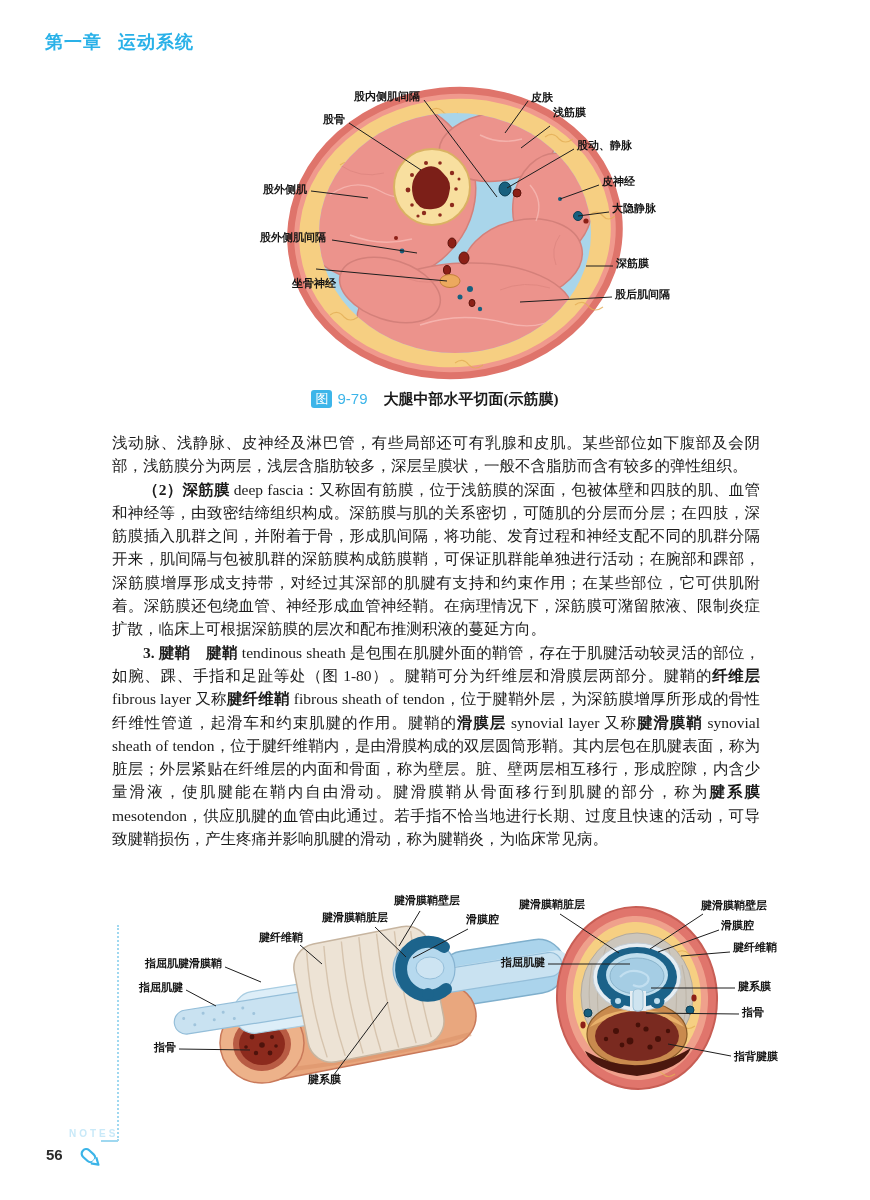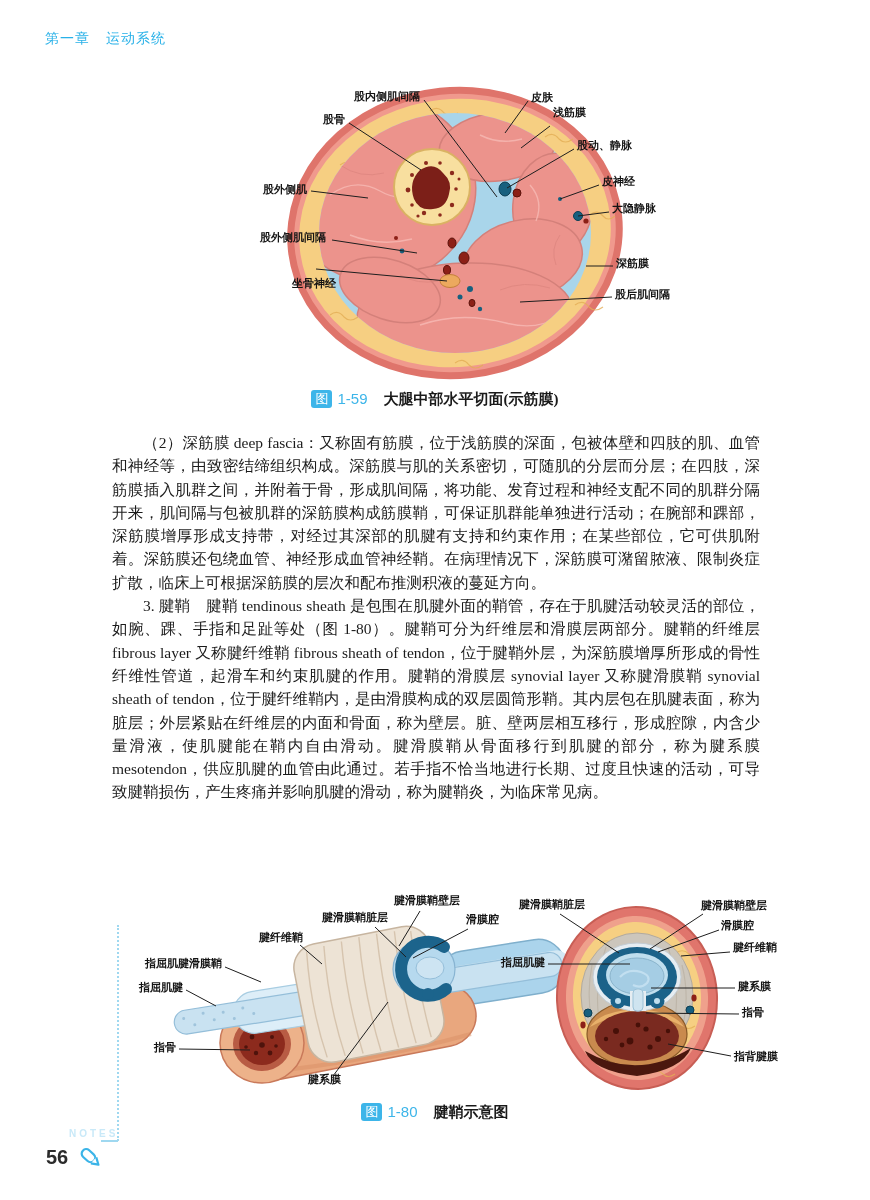--- a/index.html
+++ b/index.html
@@ -1,50 +1,50 @@
 <!DOCTYPE html>
 <html><head>
 <meta charset="utf-8">
 <style>
   html,body{margin:0;padding:0;background:#fff;}
   .page{position:relative;width:870px;height:1200px;background:#ffffff;
         font-family:"Liberation Serif",serif;overflow:hidden;}
 
   .chapter-header{position:absolute;left:45px;top:30px;color:#29b1e8;
-        font-family:"Liberation Sans",sans-serif;font-weight:normal;font-size:14px;letter-spacing:1px;}
+        font-family:"Liberation Sans",sans-serif;font-weight:bold;font-size:18px;letter-spacing:1px;}
   .chapter-header .chap-title{margin-left:16px;}
 
   .fig-art{position:absolute;left:0;}
 
   #leader-svg{position:absolute;left:0;top:0;pointer-events:none;}
   #leader-svg line{stroke:#1e1e1e;stroke-width:1;}
 
   .fig-label{position:absolute;font-size:11px;font-weight:bold;color:#141414;
         white-space:nowrap;line-height:17px;font-family:"Liberation Serif",serif;}
 
   .fig-caption{position:absolute;left:0;width:870px;text-align:center;font-size:15px;line-height:21px;}
   .cap-badge{display:inline-block;background:#3db5e9;color:#fff;border-radius:3px;
         padding:1px 4px;font-size:13px;line-height:16px;margin-right:5px;vertical-align:1px;}
   .cap-num{color:#3db5e9;margin-right:16px;font-family:"Liberation Sans",sans-serif;font-size:15px;}
   .cap-title{font-weight:bold;color:#1a1a1a;}
 
   #body-text{position:absolute;left:112px;top:431px;width:648px;font-size:15.5px;
         line-height:23.3px;color:#1b1b1b;text-align:justify;}
   #body-text p{margin:0;}
   #body-text p.indent{text-indent:2em;}
-  #body-text b{font-weight:normal;}
+  #body-text b{font-weight:bold;}
 
   .notes-line{position:absolute;left:117px;top:925px;height:216px;width:0;
         border-left:2px dotted #9fd8f0;}
   .notes-connector{position:absolute;left:101px;top:1140px;width:17px;height:0;
         border-top:2px solid #9fd8f0;}
   .notes-label{position:absolute;left:69px;top:1128px;color:#c9e9f8;
         font-family:"Liberation Sans",sans-serif;font-size:10px;font-weight:bold;letter-spacing:3px;text-align:center;}
   .page-number{position:absolute;left:46px;top:1146px;
-        font-family:"Liberation Sans",sans-serif;font-size:20px;font-weight:600;color:#2b2b2b;}
+        font-family:"Liberation Sans",sans-serif;font-size:15px;font-weight:600;color:#2b2b2b;}
   .pencil{position:absolute;left:77px;top:1144px;}
 </style>
 </head>
 <body>
 
 <div class="page">
 
   <div class="chapter-header">
     <span>第一章</span><span class="chap-title">运动系统</span>
   </div>
@@ -127,24 +127,25 @@
 
     <circle cx="578" cy="141" r="4.5" fill="#17607f" stroke="#0d3f54"></circle>
     <circle cx="586" cy="146" r="2.6" fill="#8c2017"></circle>
     <circle cx="560" cy="124" r="2" fill="#17607f"></circle>
 
     <circle cx="402" cy="176" r="2.4" fill="#17607f"></circle>
     <circle cx="396" cy="163" r="2" fill="#8c2017"></circle>
   </svg>
 
   <div class="fig-caption" style="top:388px">
-    <span class="cap-badge">图</span><span class="cap-num">1-59</span><span class="cap-title">大腿中部水平切面(示筋膜)</span>
+    <span class="cap-badge">图</span><span class="cap-num">9-79</span><span class="cap-title">大腿中部水平切面(示筋膜)</span>
   </div>
 
   <div id="body-text">
+      <p class=""><span>浅动脉、浅静脉、皮神经及淋巴管，有些局部还可有乳腺和皮肌。某些部位如下腹部及会阴部，浅筋膜分为两层，浅层含脂肪较多，深层呈膜状，一般不含脂肪而含有较多的弹性组织。</span></p>
       <p class="indent"><b>（2）深筋膜</b><span> deep fascia：又称固有筋膜，位于浅筋膜的深面，包被体壁和四肢的肌、血管和神经等，由致密结缔组织构成。深筋膜与肌的关系密切，可随肌的分层而分层；在四肢，深筋膜插入肌群之间，并附着于骨，形成肌间隔，将功能、发育过程和神经支配不同的肌群分隔开来，肌间隔与包被肌群的深筋膜构成筋膜鞘，可保证肌群能单独进行活动；在腕部和踝部，深筋膜增厚形成支持带，对经过其深部的肌腱有支持和约束作用；在某些部位，它可供肌附着。深筋膜还包绕血管、神经形成血管神经鞘。在病理情况下，深筋膜可潴留脓液、限制炎症扩散，临床上可根据深筋膜的层次和配布推测积液的蔓延方向。</span></p>
       <p class="indent"><b>3. 腱鞘　腱鞘</b><span> tendinous sheath 是包围在肌腱外面的鞘管，存在于肌腱活动较灵活的部位，如腕、踝、手指和足趾等处（图 1-80）。腱鞘可分为纤维层和滑膜层两部分。腱鞘的</span><b>纤维层</b><span> fibrous layer 又称</span><b>腱纤维鞘</b><span> fibrous sheath of tendon，位于腱鞘外层，为深筋膜增厚所形成的骨性纤维性管道，起滑车和约束肌腱的作用。腱鞘的</span><b>滑膜层</b><span> synovial layer 又称</span><b>腱滑膜鞘</b><span> synovial sheath of tendon，位于腱纤维鞘内，是由滑膜构成的双层圆筒形鞘。其内层包在肌腱表面，称为脏层；外层紧贴在纤维层的内面和骨面，称为壁层。脏、壁两层相互移行，形成腔隙，内含少量滑液，使肌腱能在鞘内自由滑动。腱滑膜鞘从骨面移行到肌腱的部分，称为</span><b>腱系膜</b><span> mesotendon，供应肌腱的血管由此通过。若手指不恰当地进行长期、过度且快速的活动，可导致腱鞘损伤，产生疼痛并影响肌腱的滑动，称为腱鞘炎，为临床常见病。</span></p>
     </div>
 
   <svg class="fig-art" style="top:895px" width="870" height="212" viewBox="0 0 212 -1" preserveAspectRatio="none" viewbox-fix="x">
   </svg>
   <svg class="fig-art" style="top:895px" width="870" height="212" viewBox="0 0 870 212">
 
     <g transform="rotate(-9 490 80)">
       <rect x="438" y="52" width="128" height="54" rx="27" fill="#abd4ec" stroke="#7fafcc" stroke-width="1.5"></rect>
@@ -262,23 +263,20 @@
     <path d="M620,82 q8,-9 21,-5 q11,4 6,11 q-6,6 -14,2" stroke="#c2dff0" stroke-width="2.2" fill="none"></path>
 
     <path d="M630,96 L630,116 L646,116 L646,96 Z" fill="#e6edf2"></path>
     <rect x="633" y="94" width="10" height="22" rx="4" fill="#cfe4f0" stroke="#9cc2d8" stroke-width="1"></rect>
     <circle cx="618" cy="106" r="7.5" fill="#1b6289"></circle>
       <circle cx="618" cy="106" r="3" fill="#bfdeee"></circle>
     <circle cx="657" cy="106" r="7.5" fill="#1b6289"></circle>
       <circle cx="657" cy="106" r="3" fill="#bfdeee"></circle>
   </svg>
 
-  <div class="fig-caption" style="top:1101px">
-    <span class="cap-badge">图</span><span class="cap-num">1-80</span><span class="cap-title">腱鞘示意图</span>
-  </div>
 
   <svg id="leader-svg" width="870" height="1200">
       <line x1="424" y1="100" x2="497" y2="197"></line>
       <line x1="349" y1="123" x2="421" y2="170"></line>
       <line x1="311" y1="191" x2="368" y2="198"></line>
       <line x1="332" y1="240" x2="417" y2="253"></line>
       <line x1="316" y1="269" x2="447" y2="281"></line>
       <line x1="528" y1="101" x2="505" y2="133"></line>
       <line x1="550" y1="126" x2="521" y2="148"></line>
       <line x1="574" y1="149" x2="507" y2="188"></line>

